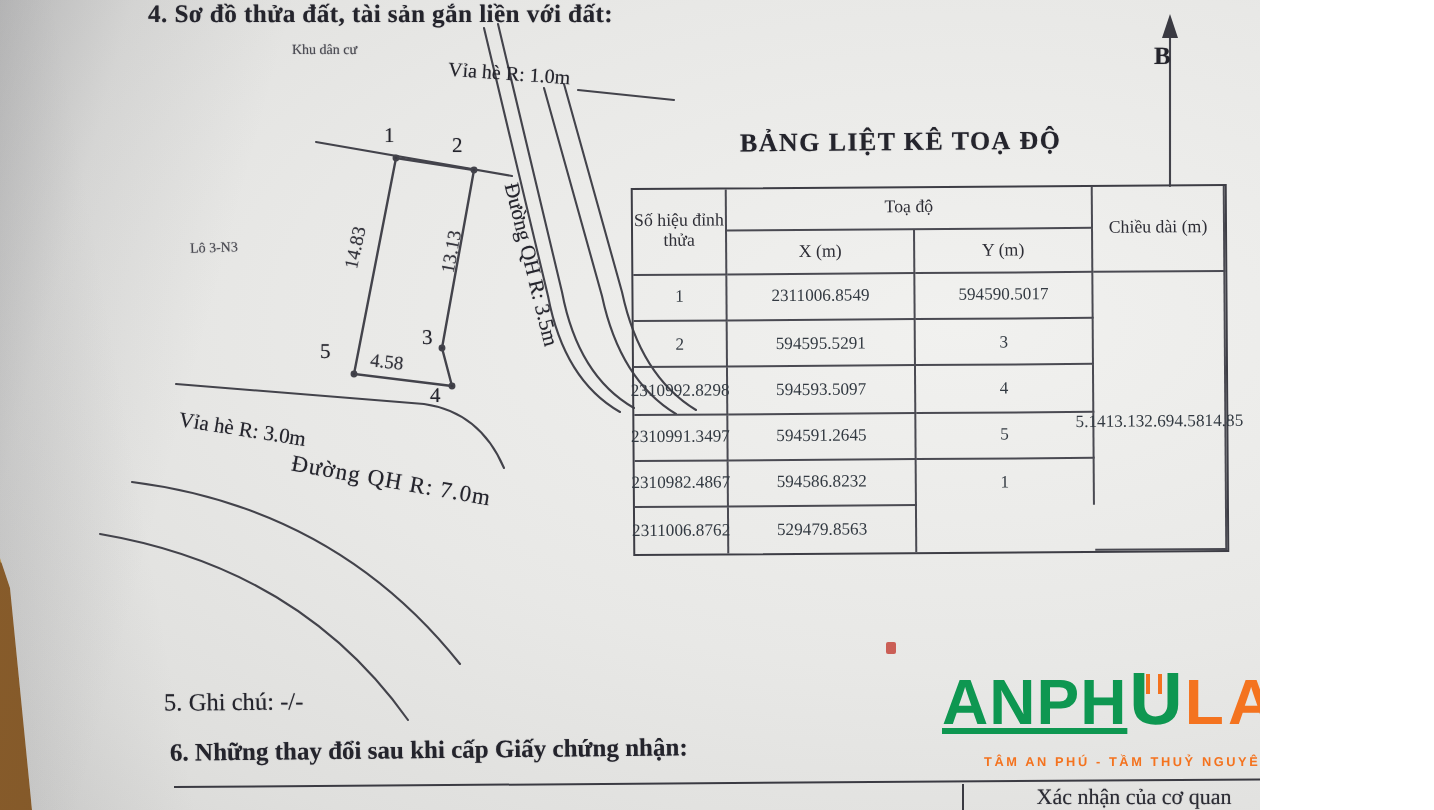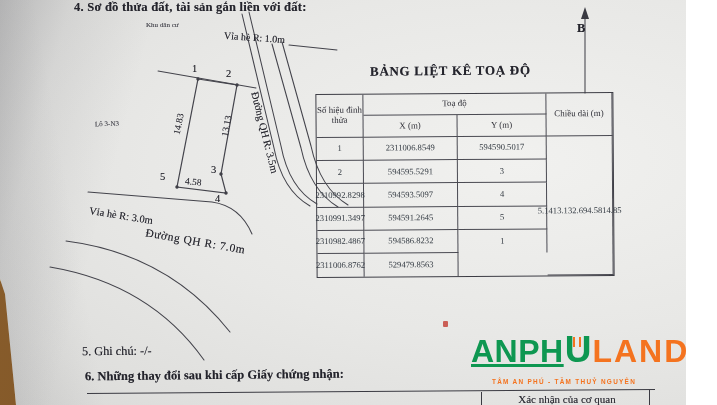--- a/index.html
+++ b/index.html
@@ -1,16 +1,16 @@
 <!DOCTYPE html>
 <html><head>
 <meta charset="utf-8">
 <style>
   html,body{margin:0;padding:0;}
-  .photo{position:relative;width:686px;height:405px;overflow:hidden;background:#b79049;
+  .photo{position:relative;width:630px;height:405px;overflow:hidden;background:#b79049;
          font-family:"Liberation Serif",serif;}
   .edge{position:absolute;inset:0;}
   .edge-wood-right{background:linear-gradient(180deg,#c59a55 0%,#a87a36 60%,#8f6528 100%);
      clip-path:polygon(700px 0,717px 0,717px 145px,697px 145px);}
   .edge-paper2{background:linear-gradient(180deg,#cdd6d7,#c2cccd);
      clip-path:polygon(697px 138px,717px 138px,717px 405px,690px 405px);}
   .edge-dark{background:linear-gradient(165deg,#4a3320,#1e140a);
      clip-path:polygon(704px 315px,717px 328px,717px 405px,692px 405px);}
   .edge-wood-left{background:linear-gradient(105deg,#8a5e2c,#6b451e);
      clip-path:polygon(0 281px,10px 287px,16px 405px,0 405px);}

